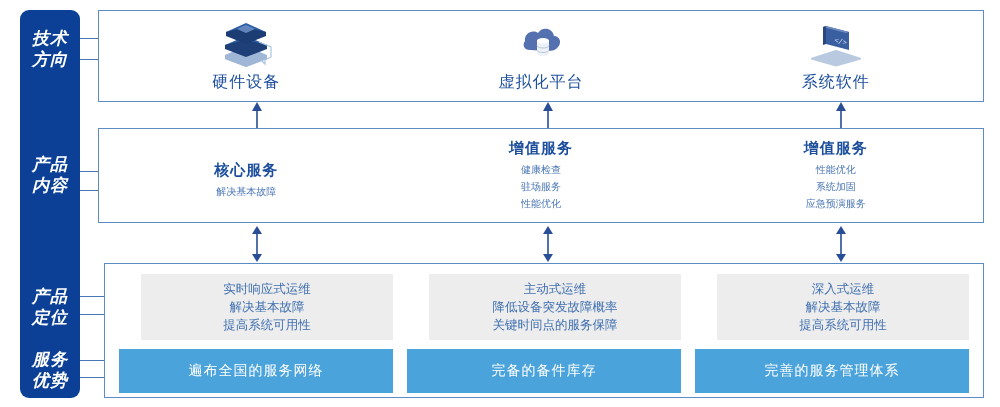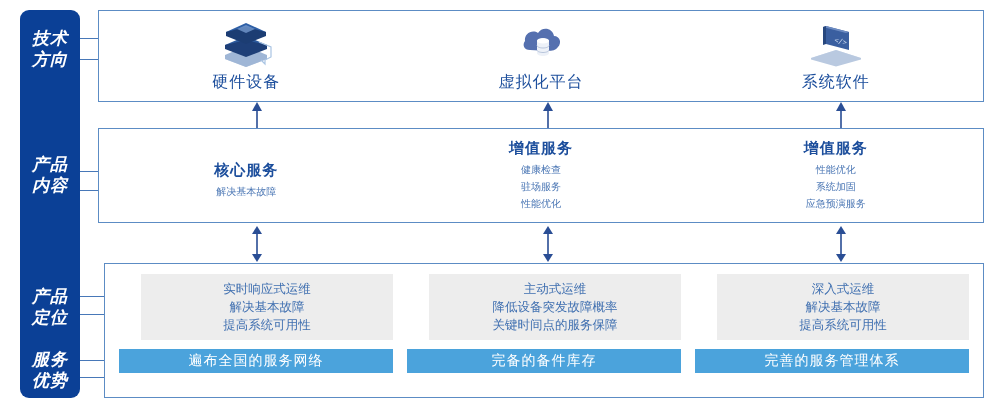--- a/index.html
+++ b/index.html
@@ -70,21 +70,21 @@
     padding:10px 14px 12px 14px;box-sizing:border-box;gap:9px;
   }
   .bottom-grid{display:flex;gap:14px;}
   .grey-card{
     flex:1;background:#EDEDED;height:66px;
     display:flex;flex-direction:column;align-items:center;justify-content:center;
     color:#3F6FB0;font-size:12.5px;line-height:18px;text-align:center;margin-left:22px;
   }
   .grey-card div{white-space:nowrap;}
   .blue-bar{
-    flex:1;background:#4BA3DC;height:24px;
+    flex:1;background:#4BA3DC;height:44px;
     display:flex;align-items:center;justify-content:center;
     color:#ffffff;font-size:14px;letter-spacing:1px;
   }
 
   
   .arrow{position:absolute;}
 </style>
 </head>
 <body>
 

